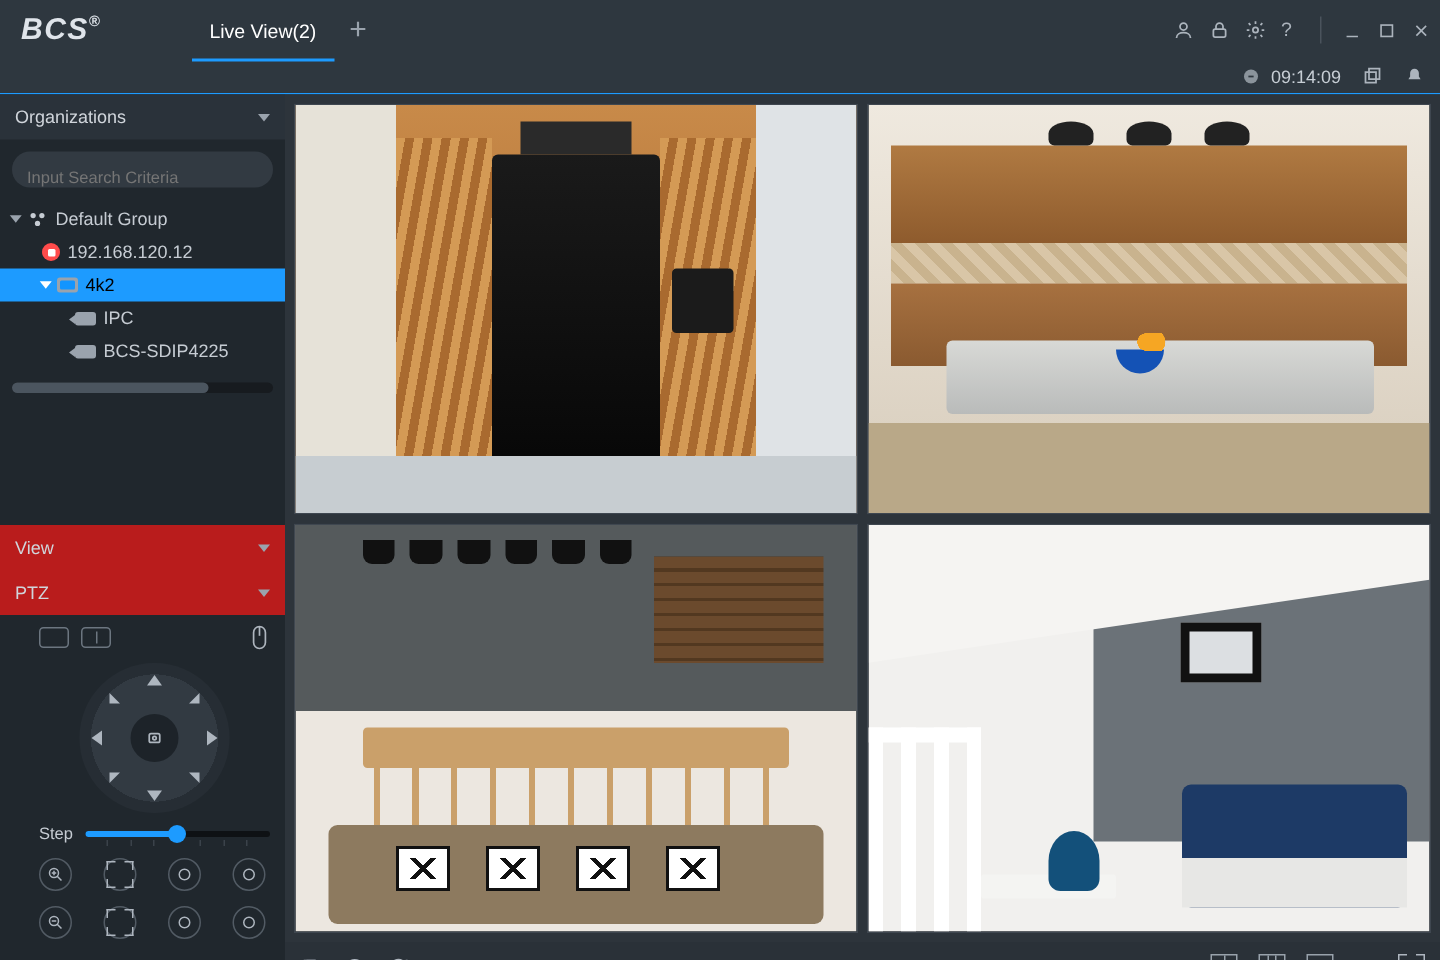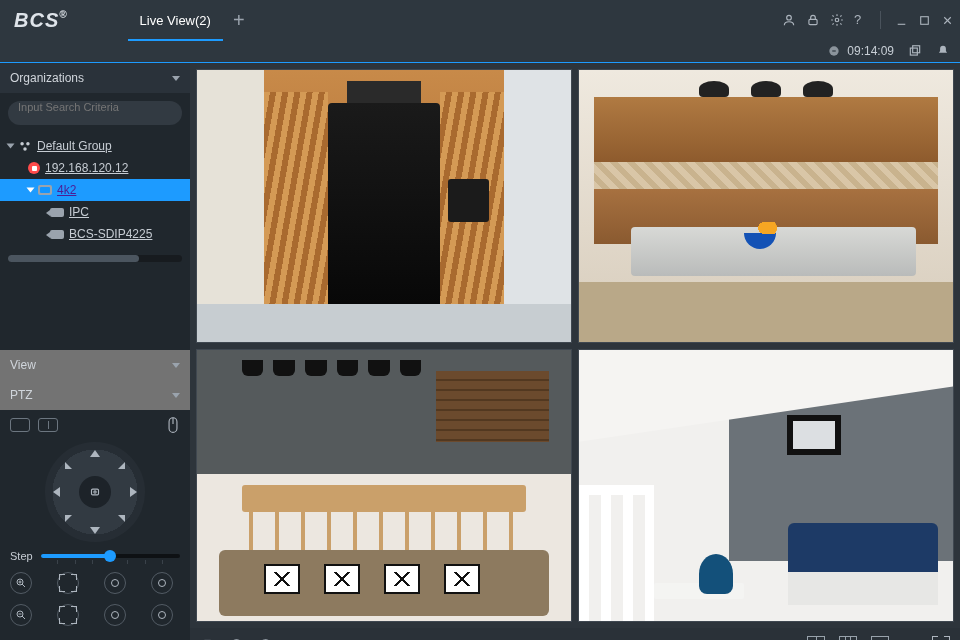--- a/index.html
+++ b/index.html
@@ -22,49 +22,49 @@
   .win-btns { display:flex; gap:10px; margin-left:2px;}
   .win-btns svg { width:13px; height:13px; color:#acb4bd; cursor:pointer;}
   .blue-sep { height:1px; background:#1d9bff; }
 
   
   .main { display:flex; height: 599px; }
 
   
   .sidebar { width:190px; background:#20272d; display:flex; flex-direction:column; font-size:12px; color:#c6ccd3; }
   .sec-head { height:30px; display:flex; align-items:center; padding:0 10px; background:#2a323a; color:#d0d5db; cursor:pointer;}
-  .sec-head.small { background:#737373;}
+  .sec-head.small { background:#b91c1c;}
   .sec-head .chev { margin-left:auto; }
-  .search { margin:8px 8px; display:flex; align-items:flex-start; background:#323a42; border-radius:14px; height:24px; padding:0 10px;gap:42px;}
+  .search { margin:8px 8px; display:flex; align-items:flex-end; background:#323a42; border-radius:14px; height:24px; padding:0 10px;gap:42px;}
   .search input { flex:1; background:transparent; border:none; outline:none; color:#c6ccd3; font-size:11px;}
   .search svg { width:13px; height:13px; color:#aeb6bf;}
 
   .tree { flex:0 0 auto; padding:2px 0 8px 0;}
-  .row { display:flex; align-items:center; height:22px; padding-left:8px; gap:5px; cursor:pointer; white-space:nowrap; overflow:hidden;text-decoration:underline;}
-  .row.sel { background:#1d9bff; color:#4c1d95;}
+  .row { display:flex; align-items:center; height:22px; padding-left:8px; gap:5px; cursor:pointer; white-space:nowrap; overflow:hidden;}
+  .row.sel { background:#1d9bff; color:#000000;}
   .row.in1 { padding-left:28px;}
   .row.in2 { padding-left:50px;}
   .tri { width:0; height:0; border-top:4px solid transparent; border-bottom:4px solid transparent; border-left:5px solid #9aa3ad;}
   .tri.open { transform:rotate(90deg);}
   .ico { width:14px; height:14px; display:flex; align-items:center; justify-content:center;}
   .dot { width:12px; height:12px; border-radius:50%; display:flex; align-items:center; justify-content:center;}
   .dot.red   { background:#ff4b4b;} .dot.green { background:#48d66b;}
   .dot-inner { width:5px; height:5px; background:#fff; border-radius:1px;}
   .nvr-ico { width:14px; height:9px; background:#d0d5db; border-radius:2px;}
   .dvr-ico { width:14px; height:10px; background:#9aa3ad; border-radius:2px; position:relative;}
   .dvr-ico::after{content:"";position:absolute;top:2px;left:2px;right:2px;bottom:2px;background:#1295ff;border-radius:1px;}
   .cam-ico { width:14px; height:9px; background:#9aa3ad; border-radius:2px; position:relative;}
   .cam-ico::before{content:"";position:absolute;left:-4px;top:2px;width:0;height:0;border-top:3px solid transparent;border-bottom:3px solid transparent;border-right:4px solid #9aa3ad;}
 
   .hscroll { height:7px; margin:2px 8px 0 8px; background:#171b1f; border-radius:4px; position:relative;}
   .hscroll .thumb { position:absolute; left:0; width:75%; top:0; bottom:0; background:#4b555f; border-radius:4px;}
 
   .spacer { flex:1 1 auto;}
 
-  .ptz { padding:6px 10px 10px 10px; }
+  .ptz { padding:6px 10px 10px 26px; }
   .ptzrow1 { display:flex; align-items:center; gap:8px; margin-bottom:8px;}
   .ptzrow1 .sq { width:20px; height:14px; border:1px solid #6c7680; border-radius:3px; position:relative; cursor:pointer;}
   .ptzrow1 .sq.split::after{content:"";position:absolute;left:50%;top:2px;bottom:2px;width:1px;background:#6c7680;}
   .mouse-ico { margin-left:auto; }
 
   .wheel { width:100px; height:100px; border-radius:50%; background:radial-gradient(circle at 50% 50%, #323a42 0, #323a42 60%, #262d34 60%); position:relative; margin:0 auto;}
   .wheel .center { position:absolute; top:34px; left:34px; width:32px; height:32px; border-radius:50%; background:#1d2329; display:flex; align-items:center; justify-content:center;}
   .wheel .center svg{width:14px;height:14px;color:#aeb6bf;}
   .arrow { position:absolute; width:0; height:0; cursor:pointer;}
   .arrow.u { top:8px; left:45px; border-left:5px solid transparent; border-right:5px solid transparent; border-bottom:7px solid #aeb6bf;}

